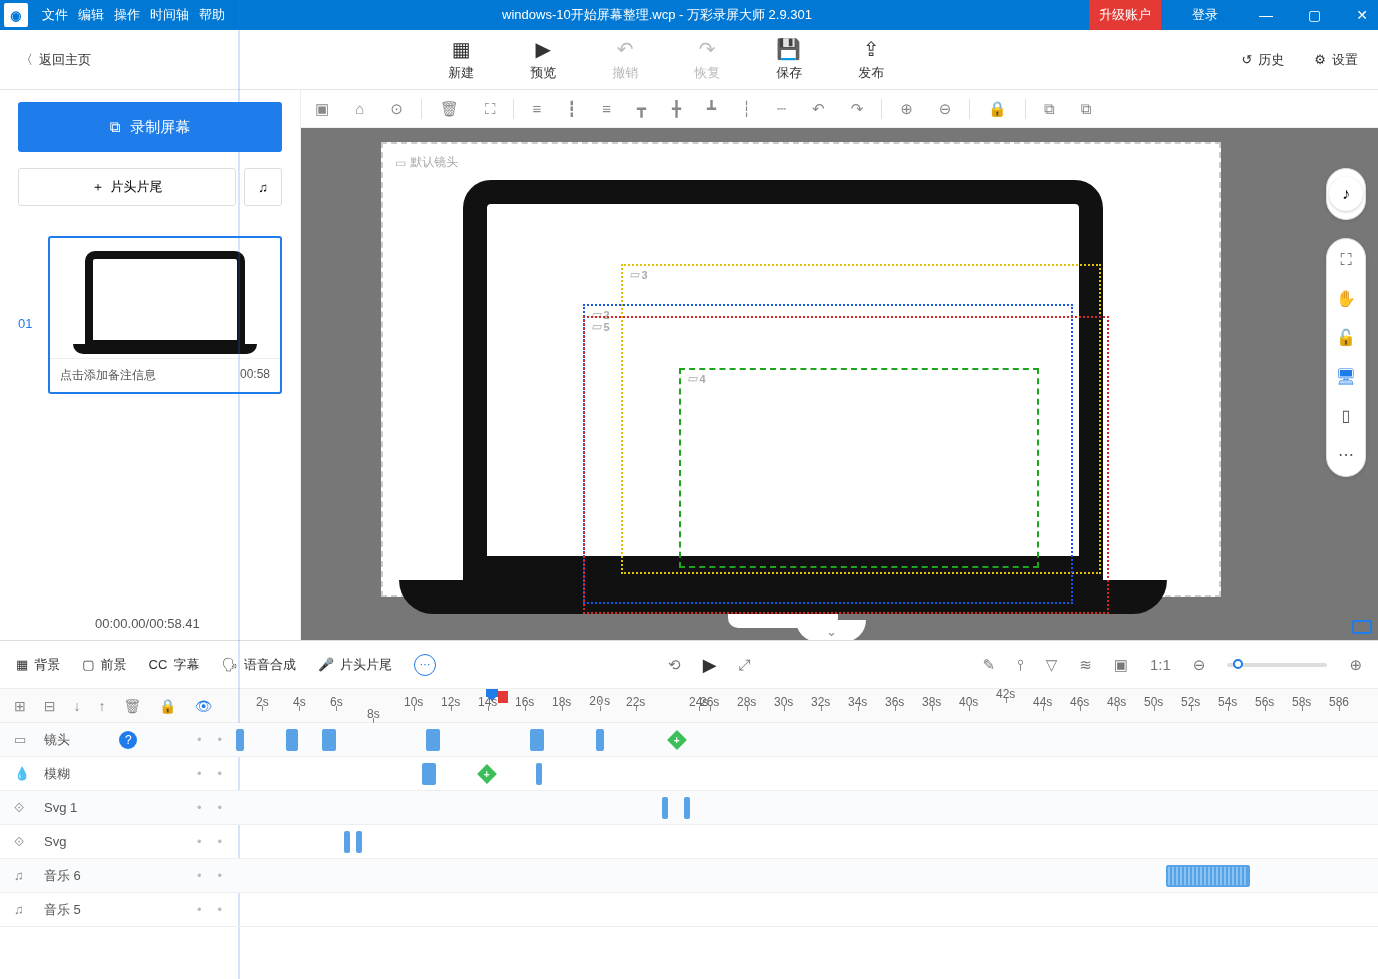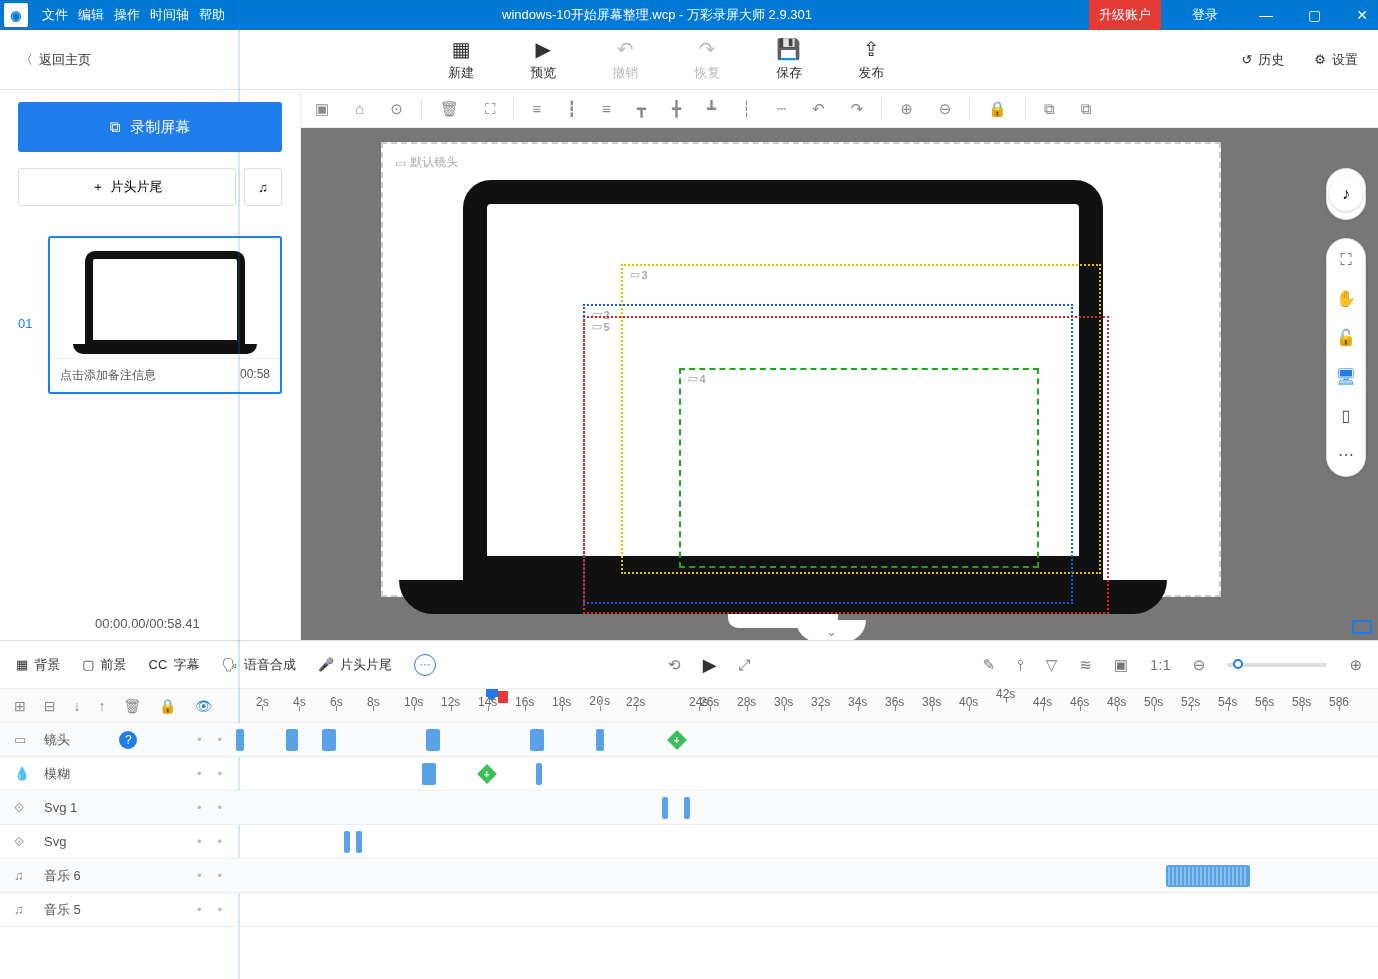--- a/index.html
+++ b/index.html
@@ -337,21 +337,21 @@
       <span class="ic">🗑</span>
       <span class="ic">🔒</span>
       <span class="ic" style="color:#1e7dea">👁</span>
     </div>
     <div class="ruler" id="ruler">
       <div class="playhead-marker"></div>
       <div class="red-flag"></div>
     <div class="tick" style="left: 4px; bottom: 14px;">2s</div>
         <div class="tick" style="left: 41px; bottom: 14px;">4s</div>
         <div class="tick" style="left: 78px; bottom: 14px;">6s</div>
-        <div class="tick" style="left: 115px; bottom: 14px;">8s</div>
+        <div class="tick" style="left: 115px; bottom: 2px;">8s</div>
         <div class="tick" style="left: 152px; bottom: 14px;">10s</div>
         <div class="tick" style="left: 189px; bottom: 14px;">12s</div>
         <div class="tick" style="left: 226px; bottom: 14px; text-align: center;">14s</div>
         <div class="tick" style="left: 263px; bottom: 14px;">16s</div>
         <div class="tick" style="left: 300px; bottom: 14px;">18s</div>
         <div class="tick" style="left: 337px; bottom: 14px; font-family: Liberation Mono, monospace;">20s</div>
         <div class="tick" style="left: 374px; bottom: 14px;">22s</div>
         <div class="tick" style="left: 411px; bottom: 14px; margin-left: 26px;">24s</div>
         <div class="tick" style="left: 448px; bottom: 14px;">26s</div>
         <div class="tick" style="left: 485px; bottom: 14px;">28s</div>

